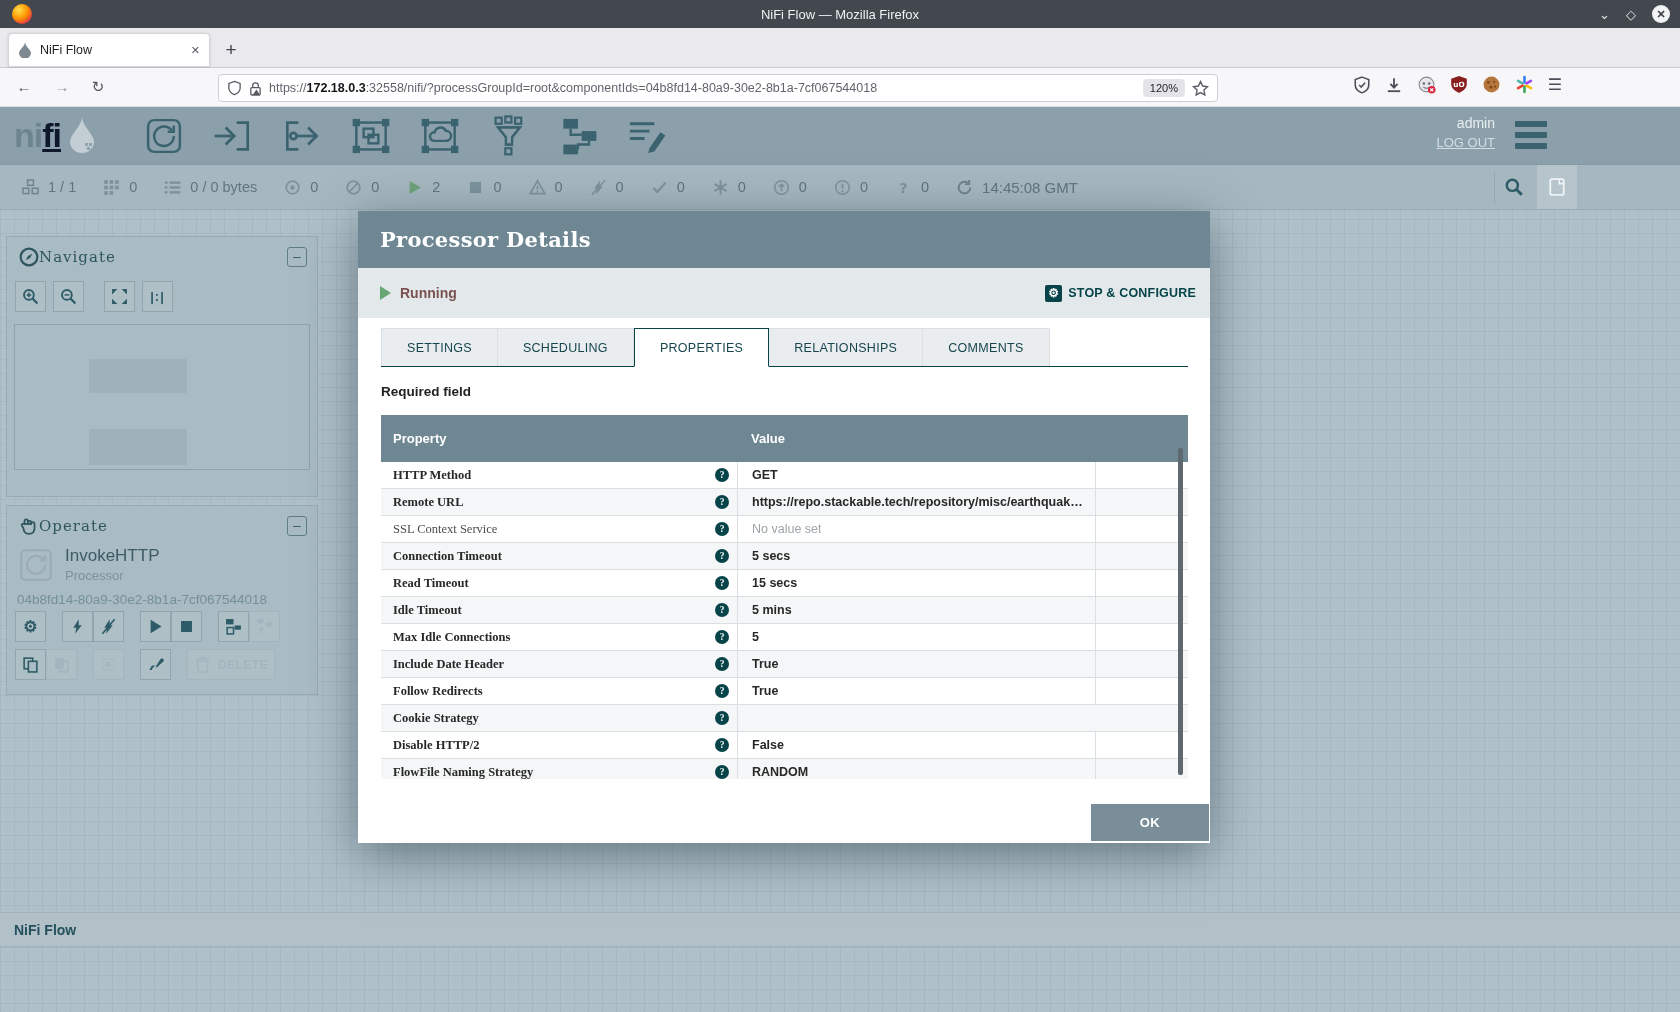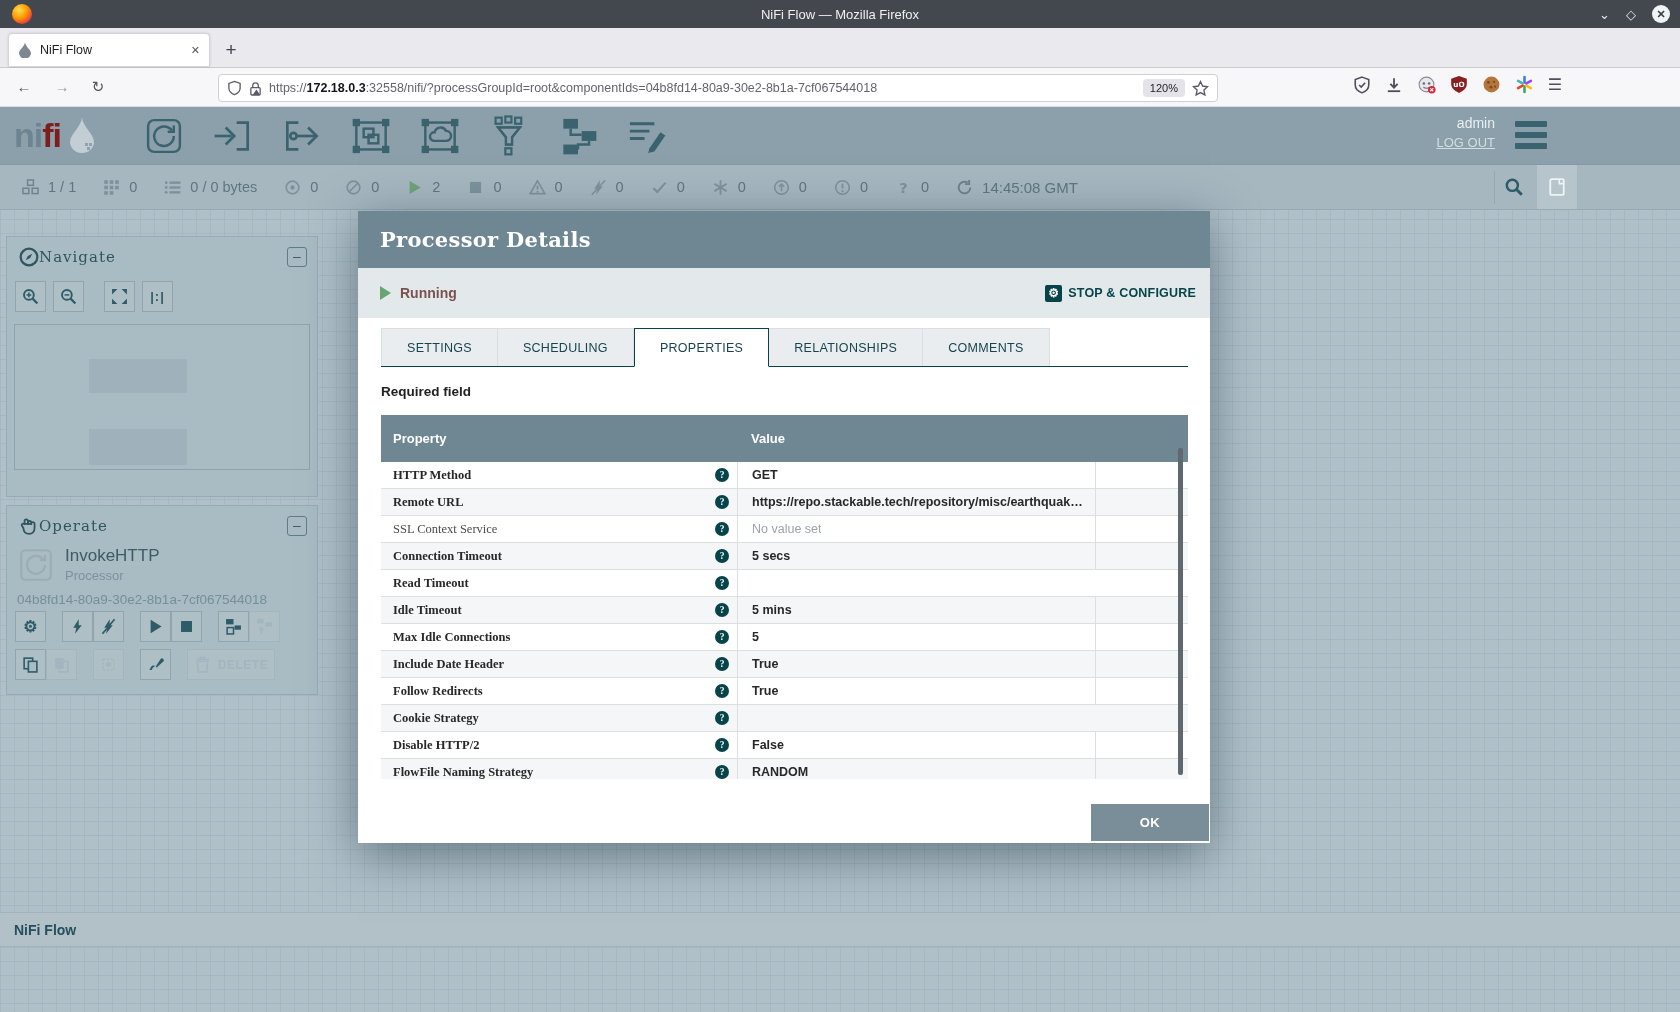--- a/index.html
+++ b/index.html
@@ -33,21 +33,21 @@
   
   #nifi { position:absolute; left:0; top:107px; width:1680px; height:905px;
     background-color:#afc0c9;
     background-image:
       linear-gradient(rgba(120,140,152,.16) 1px, transparent 1px),
       linear-gradient(90deg, rgba(120,140,152,.16) 1px, transparent 1px);
     background-size:14px 14px; }
   #nifi-header { position:absolute; left:0; top:0; width:1680px; height:58px; background:#8ba0ab; border-bottom:1px solid #839aa6; }
   .nifi-logo { position:absolute; left:14px; top:8px; display:flex; align-items:center; }
   .nifi-word { font-size:34px; font-weight:bold; letter-spacing:-1px; color:#6d8591; }
-  .nifi-word b { color:#7f1d1d; }
+  .nifi-word b { color:#0f172a;text-decoration:underline; }
   #toolbar-icons { position:absolute; left:142px; top:7px; display:flex; gap:25px; }
   .tb-icon { width:44px; height:44px; }
   .user-block { position:absolute; right:185px; top:8px; text-align:right; }
   .user-name { color:#e9eef1; font-size:14px; }
   .logout { color:#d3dde2; font-size:13px; text-decoration:underline; margin-top:4px; display:inline-block; }
   .nifi-menu { position:absolute; right:133px; top:14px; width:32px; }
   .nifi-menu div { height:6px; background:#3b636f; margin-bottom:5px; border-radius:1px; }
 
   #nifi-statusbar { position:absolute; left:0; top:58px; width:1680px; height:45px; background:#a6b7c0; border-bottom:1px solid #97aab4; display:flex; align-items:center; padding-left:22px; gap:27px; }
   .sitem { display:inline-flex; align-items:center; gap:9px; }
@@ -655,20 +655,23 @@
               <div class="vcell">
                 <span class="vtext">5 secs</span>
               </div>
               <div class="xcell"></div>
             </div>
             <div class="prow">
               <div class="pcell">
                 <span class="plabel">Read Timeout</span>
                 <span class="qicon">?</span>
               </div>
+              <div class="vcell">
+                <span class="vtext">15 secs</span>
+              </div>
               <div class="xcell"></div>
             </div>
             <div class="prow alt">
               <div class="pcell">
                 <span class="plabel">Idle Timeout</span>
                 <span class="qicon">?</span>
               </div>
               <div class="vcell">
                 <span class="vtext">5 mins</span>
               </div>

